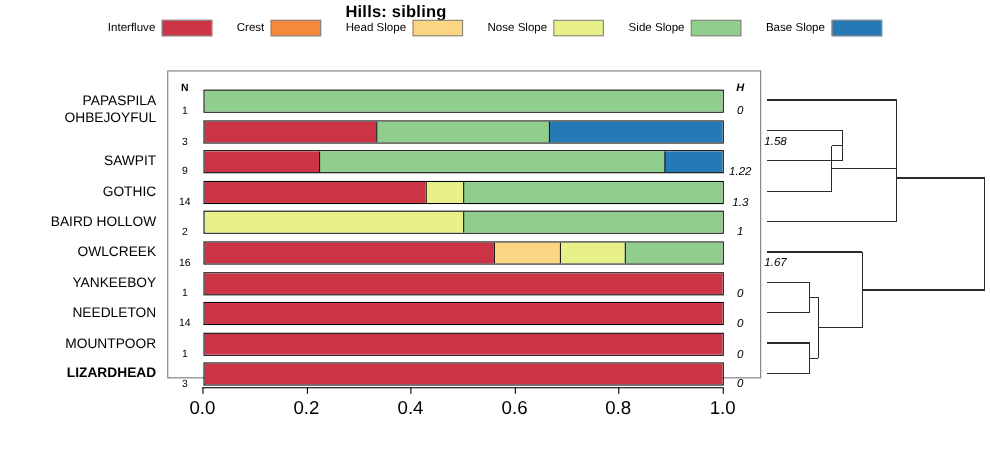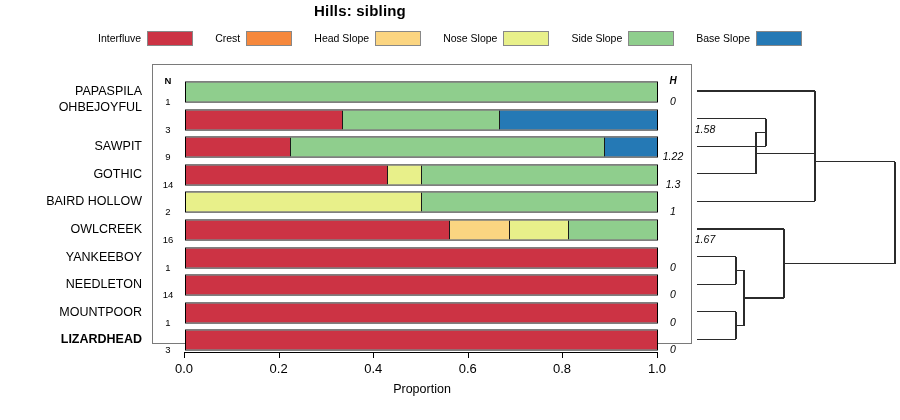--- a/index.html
+++ b/index.html
@@ -4,21 +4,21 @@
 <style>
   html,body{margin:0;padding:0;background:#ffffff;}
   body{width:900px;height:420px;position:relative;overflow:hidden;
        font-family:"Liberation Sans","DejaVu Sans",sans-serif;color:#000;}
   #root{position:absolute;inset:0;}
 
   .title{position:absolute;left:0;top:2px;width:720px;text-align:center;
          font-size:15px;font-weight:bold;letter-spacing:.2px;}
 
   
-  .legend{position:absolute;left:0;top:28px;width:900px;height:20px;
+  .legend{position:absolute;left:0;top:15px;width:900px;height:20px;
           display:flex;justify-content:center;align-items:center;gap:0px;}
   .leg-item{display:flex;align-items:center;gap:6px;margin:0 11px;}
   .leg-lab{font-size:10.5px;white-space:nowrap;}
   .leg-sw{width:46px;height:15px;border:1px solid #888;box-sizing:border-box;}
 
   
   .panel{position:absolute;left:152px;top:64px;width:540px;height:280px;
          border:1px solid #7a7a7a;box-sizing:border-box;background:#fff;}
 
   
@@ -39,21 +39,21 @@
   
   .bar{position:absolute;height:21px;transform:translateY(-50%);
        border:1.4px solid #000;box-sizing:border-box;display:flex;overflow:hidden;}
   .seg{height:100%;box-sizing:border-box;}
   .seg + .seg{border-left:1px solid #1a1a1a;}
 
   
   .xaxis{position:absolute;left:152px;top:352px;width:540px;height:2px;}
   .axline{position:absolute;left:32px;top:0;width:473px;height:1px;background:#000;}
   .tick{position:absolute;top:0;width:1px;height:6px;background:#000;}
-  .xtlab{position:absolute;top:9px;font-size:13px;transform:translateX(-50%);}
+  .xtlab{position:absolute;top:9px;font-size:17px;transform:translateX(-50%);}
   .xtitle{position:absolute;left:152px;top:382px;width:540px;text-align:center;
           font-size:12.5px;}
 
   
   .dendro{position:absolute;left:692px;top:64px;width:208px;height:280px;}
   .dendro svg{display:block;}
 </style>
 </head>
 <body>
 
@@ -174,21 +174,20 @@
       <div class="xtlab" style="left: 126.6px;">0.2</div>
       <div class="tick" style="left: 221.2px;"></div>
       <div class="xtlab" style="left: 221.2px;">0.4</div>
       <div class="tick" style="left: 315.8px;"></div>
       <div class="xtlab" style="left: 315.8px;">0.6</div>
       <div class="tick" style="left: 410.4px;"></div>
       <div class="xtlab" style="left: 410px;">0.8</div>
       <div class="tick" style="left: 505px;"></div>
       <div class="xtlab" style="left: 505px;">1.0</div>
     </div>
-  <div class="xtitle">Proportion</div>
 
   <div class="dendro" id="dendro">
       <svg width="208" height="280" viewBox="0 0 208 280">
         <line x1="5" y1="54.599999999999994" x2="74" y2="54.599999999999994" stroke="#2b2b2b" stroke-width="1.2" shape-rendering="crispEdges"></line>
         <line x1="5" y1="82.19999999999999" x2="74" y2="82.19999999999999" stroke="#2b2b2b" stroke-width="1.2" shape-rendering="crispEdges"></line>
         <line x1="74" y1="54.599999999999994" x2="74" y2="82.19999999999999" stroke="#2b2b2b" stroke-width="1.2" shape-rendering="crispEdges"></line>
         <line x1="74" y1="68.39999999999999" x2="64" y2="68.39999999999999" stroke="#2b2b2b" stroke-width="1.2" shape-rendering="crispEdges"></line>
         <line x1="5" y1="109.80000000000001" x2="64" y2="109.80000000000001" stroke="#2b2b2b" stroke-width="1.2" shape-rendering="crispEdges"></line>
         <line x1="64" y1="68.39999999999999" x2="64" y2="109.80000000000001" stroke="#2b2b2b" stroke-width="1.2" shape-rendering="crispEdges"></line>
         <line x1="5" y1="27" x2="123" y2="27" stroke="#2b2b2b" stroke-width="1.2" shape-rendering="crispEdges"></line>

